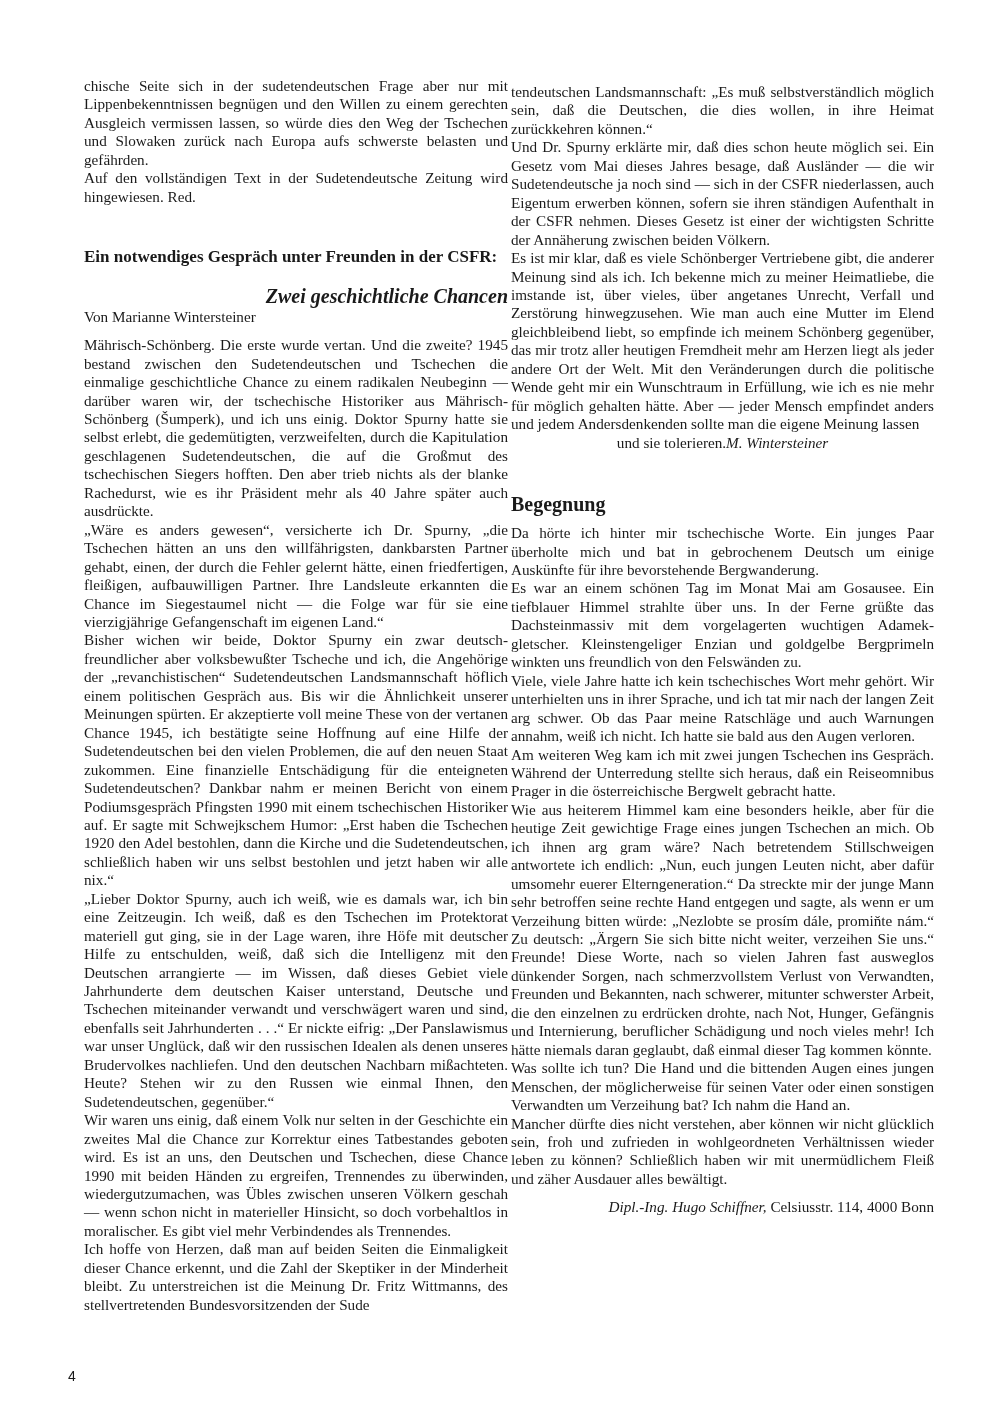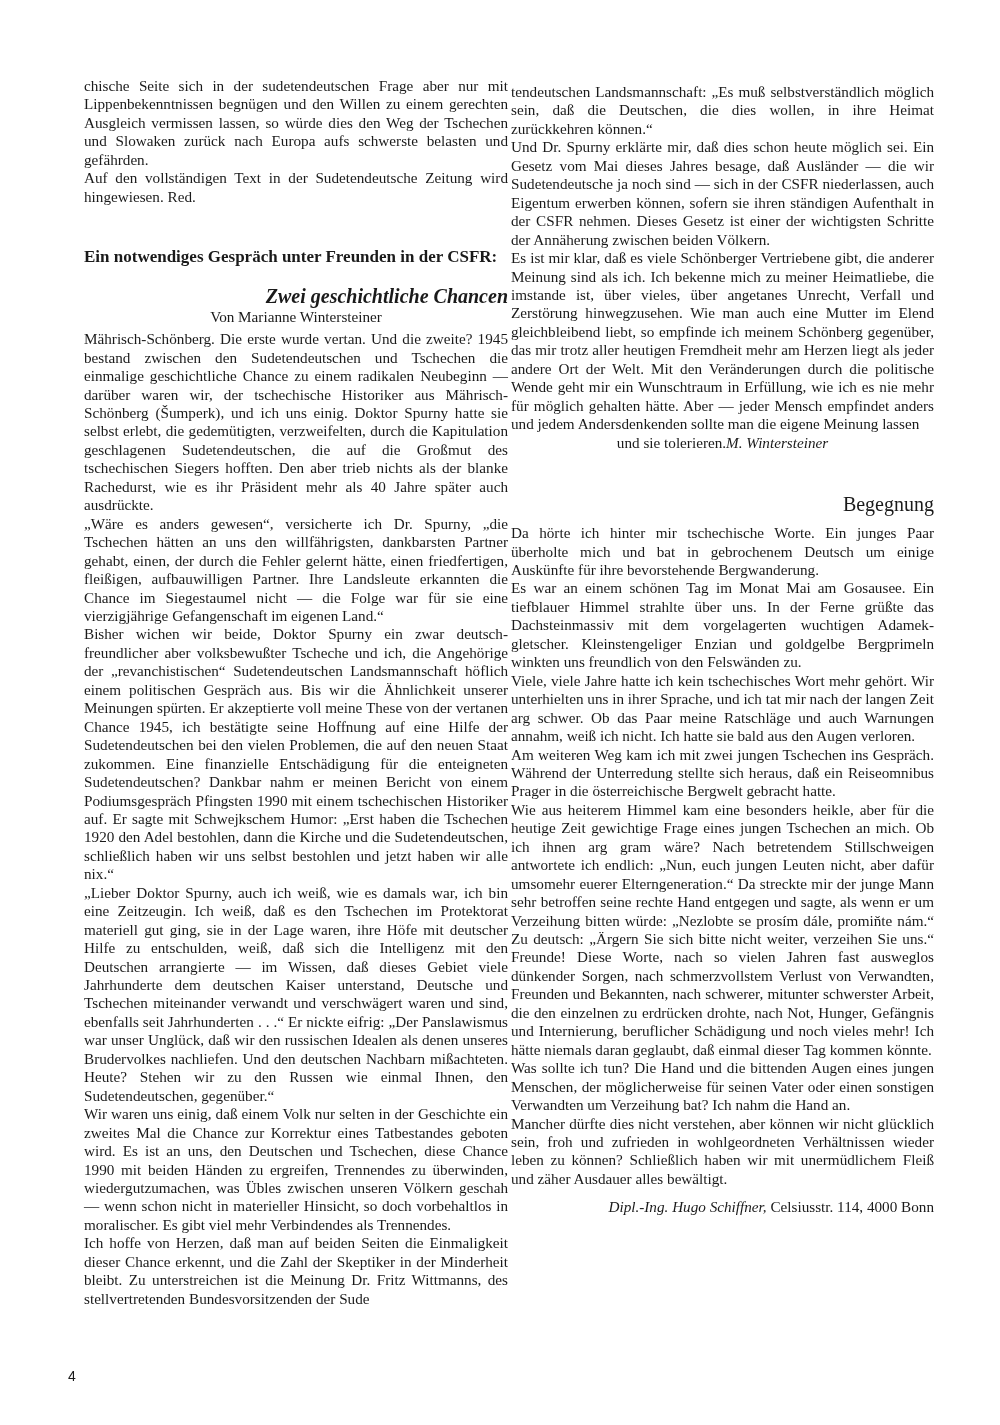--- a/index.html
+++ b/index.html
@@ -4,24 +4,24 @@
 <style>
   html, body { margin:0; padding:0; background:#ffffff; }
   body { width:1000px; height:1425px; position:relative; overflow:hidden;
          font-family:"Liberation Serif","DejaVu Serif",serif; color:#1a1a1a; }
   .col { position:absolute; top:77px; width:424px; font-size:15.2px; line-height:18.45px; }
   .col.left { left:84px; }
   .col.right { left:511px; width:423px;margin-top:6px; }
   .p { margin:0; text-align:justify; text-align-last:left; hyphens:manual; }
   .kicker { font-weight:bold; font-size:17px; margin:42px 0 0 0; line-height:18px; }
   .title { font-weight:bold; font-size:20px; text-align:right; margin:18px 0 0 0; line-height:24px;font-style:italic; }
-  .byline { text-align:center; margin:0 0 4px 0; font-size:15.2px; line-height:18px; }
+  .byline { text-align:left; margin:0 0 10px 0; font-size:15.2px; line-height:18px; }
   .sig-row { display:flex; justify-content:center; }
   .sig { font-style:italic; }
-  .title2 { font-weight:normal; font-size:20px; text-align:right; margin:40px 0 8px 0; line-height:24px; }
+  .title2 { font-weight:bold; font-size:20px; text-align:left; margin:40px 0 8px 0; line-height:24px; }
   .final-sig { text-align:right; margin-top:10px; }
   .final-sig .it { font-style:italic; }
   .pagenum { position:absolute; left:68px; top:1368px; font-family:"Liberation Sans",sans-serif; font-size:14px; }
 </style>
 </head>
 <body>
 
 <div class="col left">
   <p class="p">chische Seite sich in der sudetendeutschen Frage aber nur mit Lippenbekenntnissen begnügen und den Willen zu einem ge­rechten Ausgleich vermissen lassen, so würde dies den Weg der Tschechen und Slowaken zurück nach Europa aufs schwerste belasten und gefährden.</p>
   <p class="p">Auf den vollständigen Text in der Sudetendeutsche Zeitung wird hingewiesen. Red.</p>

